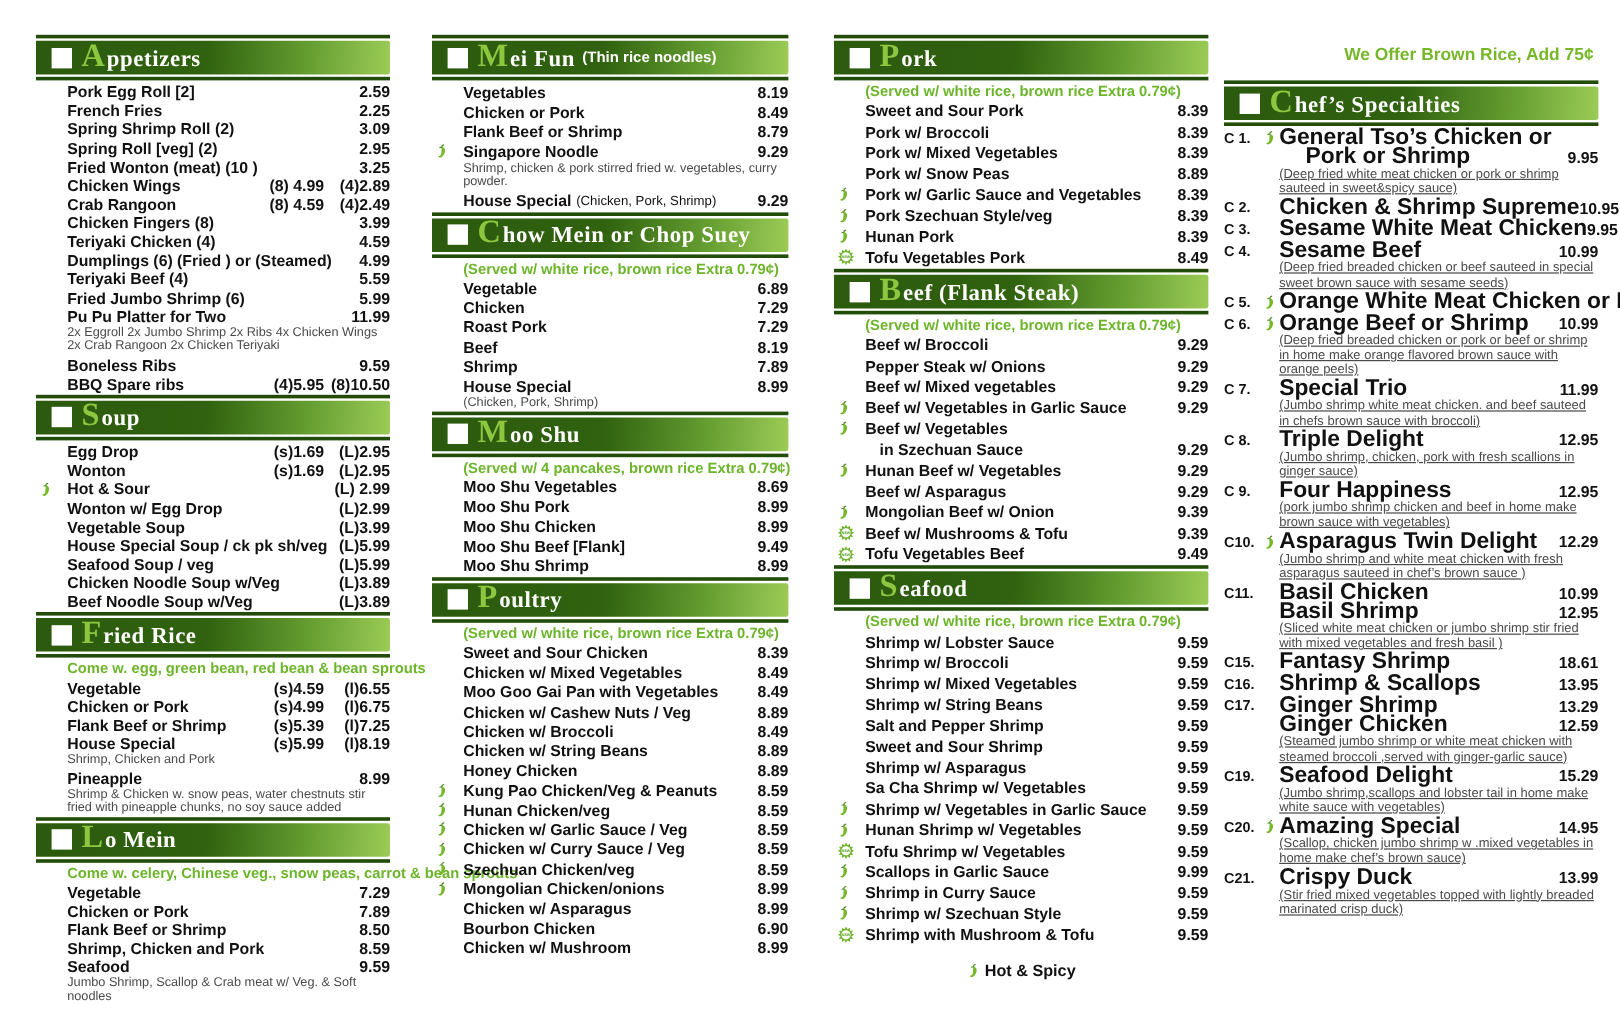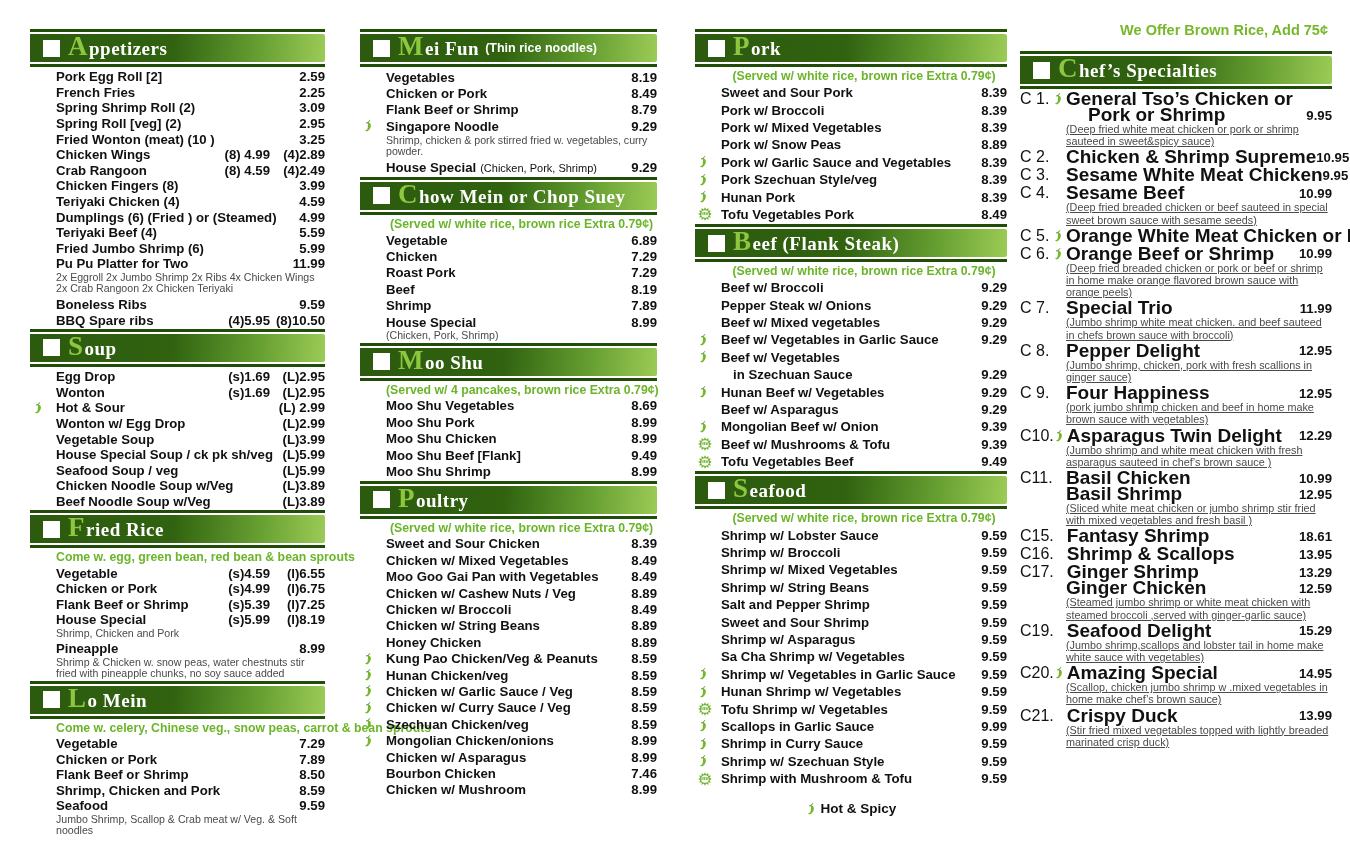--- a/index.html
+++ b/index.html
@@ -2,51 +2,51 @@
 <html><head>
 <meta charset="utf-8">
 <style>
   html,body{margin:0;padding:0;background:#fff;}
   .menu{position:relative;width:1350px;height:850px;background:#fff;overflow:hidden;
         font-family:"Liberation Sans",sans-serif;color:#111;}
   .col{position:absolute;top:28px;}
   #col1{left:30px;width:295px;}
   #col2{left:360px;width:297px;}
   #col3{left:695px;width:312px;}
-  #col4{left:1020px;width:312px;top:14px;}
+  #col4{left:1020px;width:312px;top:30px;}
 
   .menu-section{margin-bottom:6px;}
   .section-header{position:relative;height:28px;display:flex;align-items:center;
      background:linear-gradient(94deg,#2c5a0e 0%,#30620f 48%,#67a032 78%,#9ccb56 100%);
      margin:6px 0 7px;border-radius:0 2px 2px 0;}
   .section-header::before{content:'';position:absolute;left:0;right:0;top:-5px;height:3px;background:#224d09;}
   .section-header::after{content:'';position:absolute;left:0;right:0;bottom:-5px;height:3px;background:#224d09;}
   .hdr-square{width:17px;height:17px;background:#fff;margin:0 8px 0 13px;flex:none;}
   .hdr-title{font-family:"Liberation Serif",serif;font-weight:bold;color:#fff;font-size:19px;
      letter-spacing:.5px;white-space:nowrap;display:flex;align-items:baseline;}
   .first-letter{color:#8dc63f;font-size:27px;line-height:20px;margin-right:1px;}
   .hdr-suffix{font-family:"Liberation Sans",sans-serif;font-weight:bold;color:#fff;font-size:12.5px;margin-left:6px;}
 
-  .section-sub{color:#6cb52a;font-weight:bold;font-size:12.3px;margin:1px 0 1px 26px;white-space:nowrap;text-align:center;}
+  .section-sub{color:#6cb52a;font-weight:bold;font-size:12.3px;margin:1px 0 1px 26px;white-space:nowrap;}
   .mi{display:flex;align-items:center;}
   .c1 .mi{height:15.6px;} .c2 .mi{height:16.4px;align-items:center;} .c3 .mi{height:17.4px;}
   .gut{flex:0 0 26px;display:flex;align-items:center;padding-left:3px;box-sizing:border-box;}
   .nm{font-weight:bold;font-size:13.2px;white-space:nowrap;}
   .nm.ind{margin-left:12px;}
   .note{font-weight:normal;font-size:11px;margin-left:4px;white-space:nowrap;}
   .spc{flex:1;}
   .prices{display:flex;}
   .price{font-weight:bold;font-size:13.2px;text-align:right;white-space:nowrap;}
   .price.w{min-width:55px;}
   .dsc{margin:0 6px 2px 26px;color:#4a4a4a;font-size:10.6px;line-height:11.5px;}
 
   
   .ci{margin-bottom:2px;}
   .ci-line{display:flex;align-items:center;height:16px;}
-  .code{flex:0 0 33px;font-weight:normal;font-size:16px;white-space:nowrap;}
+  .code{flex:0 0 33px;font-weight:bold;font-size:12px;white-space:nowrap;}
   .cig{flex:0 0 13px;display:flex;align-items:center;}
   .cnm{font-weight:bold;font-size:19px;white-space:nowrap;}
   .cnm.ind{margin-left:22px;}
   .cdsc{margin-left:46px;color:#4a4a4a;font-size:10.8px;line-height:12.2px;text-decoration:underline;}
 
   .top-note{text-align:right;color:#76b82a;font-weight:bold;font-size:14.5px;margin:8px 4px 18px 0;}
   .legend{display:flex;justify-content:center;align-items:center;gap:5px;font-weight:bold;font-size:13.5px;margin-top:14px;text-align:right;}
   .icon{display:inline-flex;align-items:center;}
 </style>
 </head>
@@ -723,21 +723,21 @@
           <span class="spc"></span>
           <span class="prices">
             <span class="price">8.99</span>
           </span>
         </div>
         <div class="mi">
           <span class="gut"></span>
           <span class="nm">Bourbon Chicken</span>
           <span class="spc"></span>
           <span class="prices">
-            <span class="price">7.46</span>
+            <span class="price">6.90</span>
           </span>
         </div>
         <div class="mi">
           <span class="gut"></span>
           <span class="nm">Chicken w/ Mushroom</span>
           <span class="spc"></span>
           <span class="prices">
             <span class="price">8.99</span>
           </span>
         </div>
@@ -1297,21 +1297,21 @@
               <span class="cnm">Special Trio</span>
               <span class="spc"></span>
               <span class="price">11.99</span>
             </div>
             <div class="cdsc">(Jumbo shrimp white meat chicken. and beef sauteed in chefs brown sauce with broccoli)</div>
           </div>
           <div class="ci">
             <div class="ci-line">
               <span class="code">C 8.</span>
               <span class="cig"></span>
-              <span class="cnm">Pepper Delight</span>
+              <span class="cnm">Triple Delight</span>
               <span class="spc"></span>
               <span class="price">12.95</span>
             </div>
             <div class="cdsc">(Jumbo shrimp, chicken, pork with fresh scallions in ginger sauce)</div>
           </div>
           <div class="ci">
             <div class="ci-line">
               <span class="code">C 9.</span>
               <span class="cig"></span>
               <span class="cnm">Four Happiness</span>

